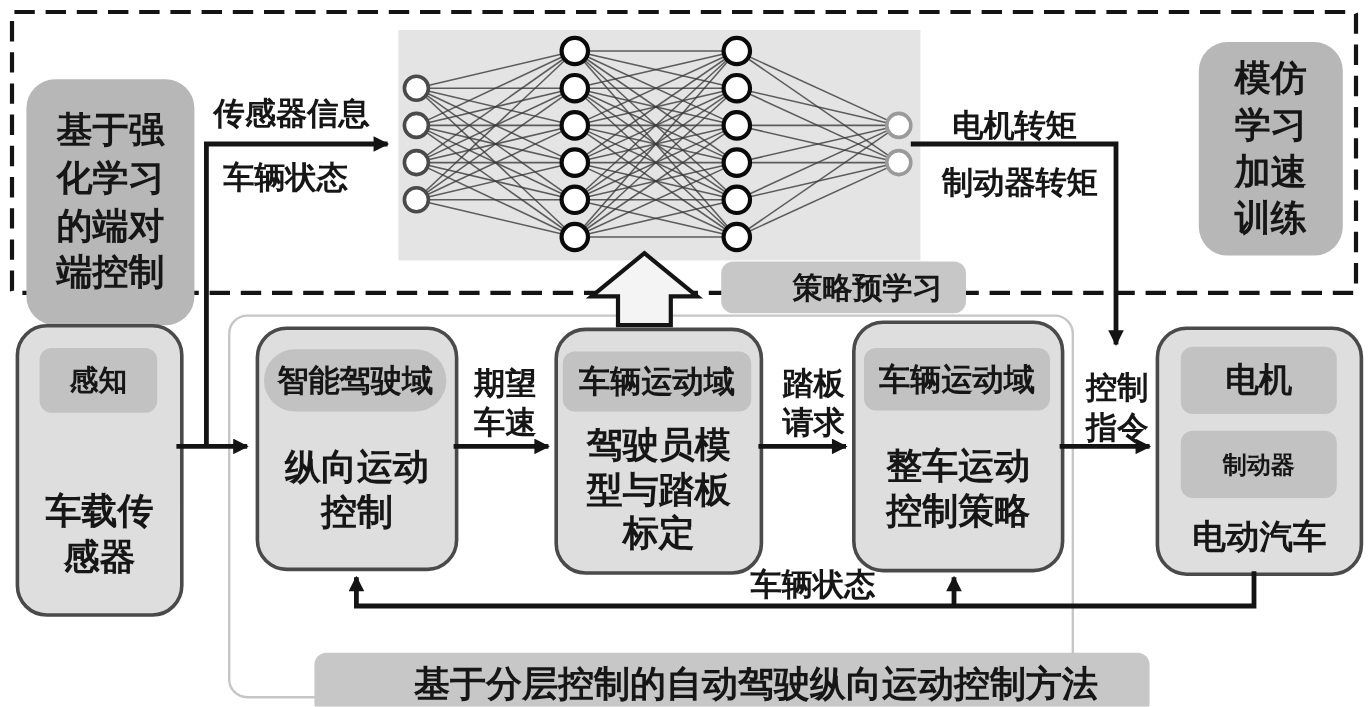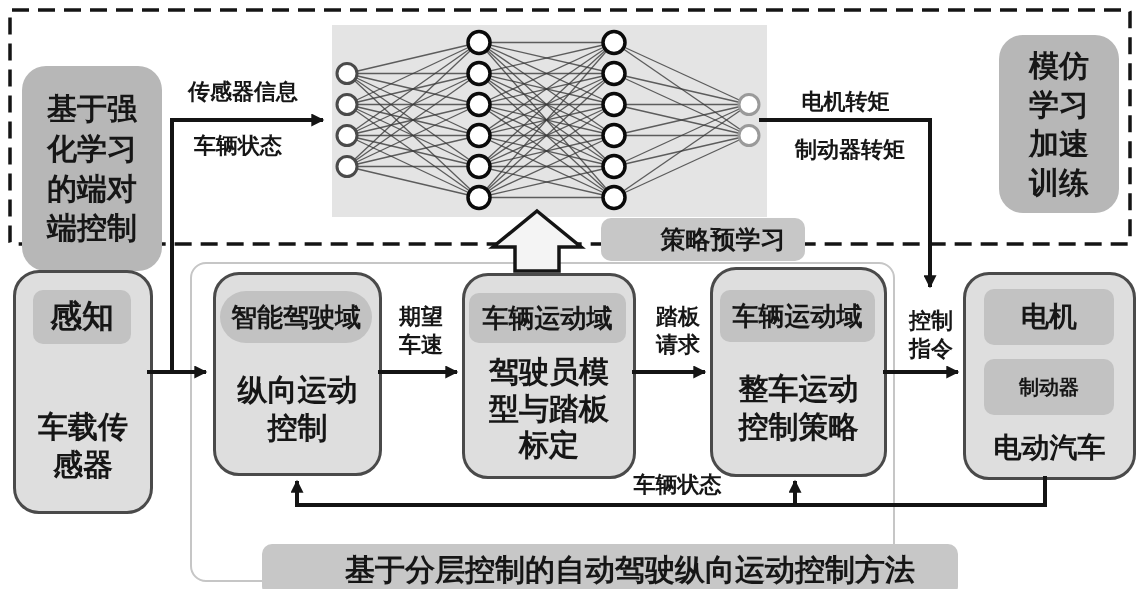--- a/index.html
+++ b/index.html
@@ -27,21 +27,21 @@
     position:absolute;background:#c2c2c2;border-radius:10px;
     display:flex;align-items:center;justify-content:center;
     font-weight:700;font-size:26px;text-align:center;
   }
   .boxbody{
     position:absolute;display:flex;align-items:center;justify-content:center;
     font-weight:700;font-size:30px;line-height:1.28;text-align:center;width:100%;
   }
   .ml{white-space:pre-line;}
   .lbl{
-    position:absolute;z-index:2;font-weight:700;font-size:22px;line-height:1.25;
+    position:absolute;z-index:2;font-weight:700;font-size:26px;line-height:1.25;
     text-align:center;
   }
   .tag{
     position:absolute;background:#c7c7c7;border-radius:10px;z-index:2;
     display:flex;align-items:center;justify-content:center;
     font-weight:700;text-align:center;padding-left:40px;
   }
   #nn-panel{
     position:absolute;left:332px;top:25px;width:435px;height:192px;
     background:#e4e4e4;z-index:2;
@@ -164,21 +164,21 @@
   </div>
 
   <div class="lbl" style="left:178px;top:78px;width:130px;">传感器信息</div>
   <div class="lbl" style="left:178px;top:132px;width:120px;">车辆状态</div>
   <div class="lbl" style="left:783px;top:88px;width:125px;">电机转矩</div>
   <div class="lbl" style="left:780px;top:136px;width:140px;">制动器转矩</div>
 
   <div class="tag" style="left:601px;top:218px;width:164px;height:43px;font-size:25px;">策略预学习</div>
 
   <div class="pipebox" style="left:13px;top:270px;width:134px;height:238px;z-index:2;">
-    <div class="innerhdr" style="left:17px;top:17px;width:98px;height:54px;font-size:32px;">感知</div>
+    <div class="innerhdr" style="left:17px;top:17px;width:98px;height:54px;font-size:24px;">感知</div>
     <div class="boxbody ml" style="top:118px;height:110px;">车载传
 感器</div>
   </div>
 
   <div class="pipebox" style="left:213px;top:272px;width:163px;height:198px;">
     <div class="innerhdr" style="left:4px;top:16px;width:152px;height:52px;border-radius:26px;">智能驾驶域</div>
     <div class="boxbody ml" style="top:76px;height:116px;">纵向运动
 控制</div>
   </div>
 

